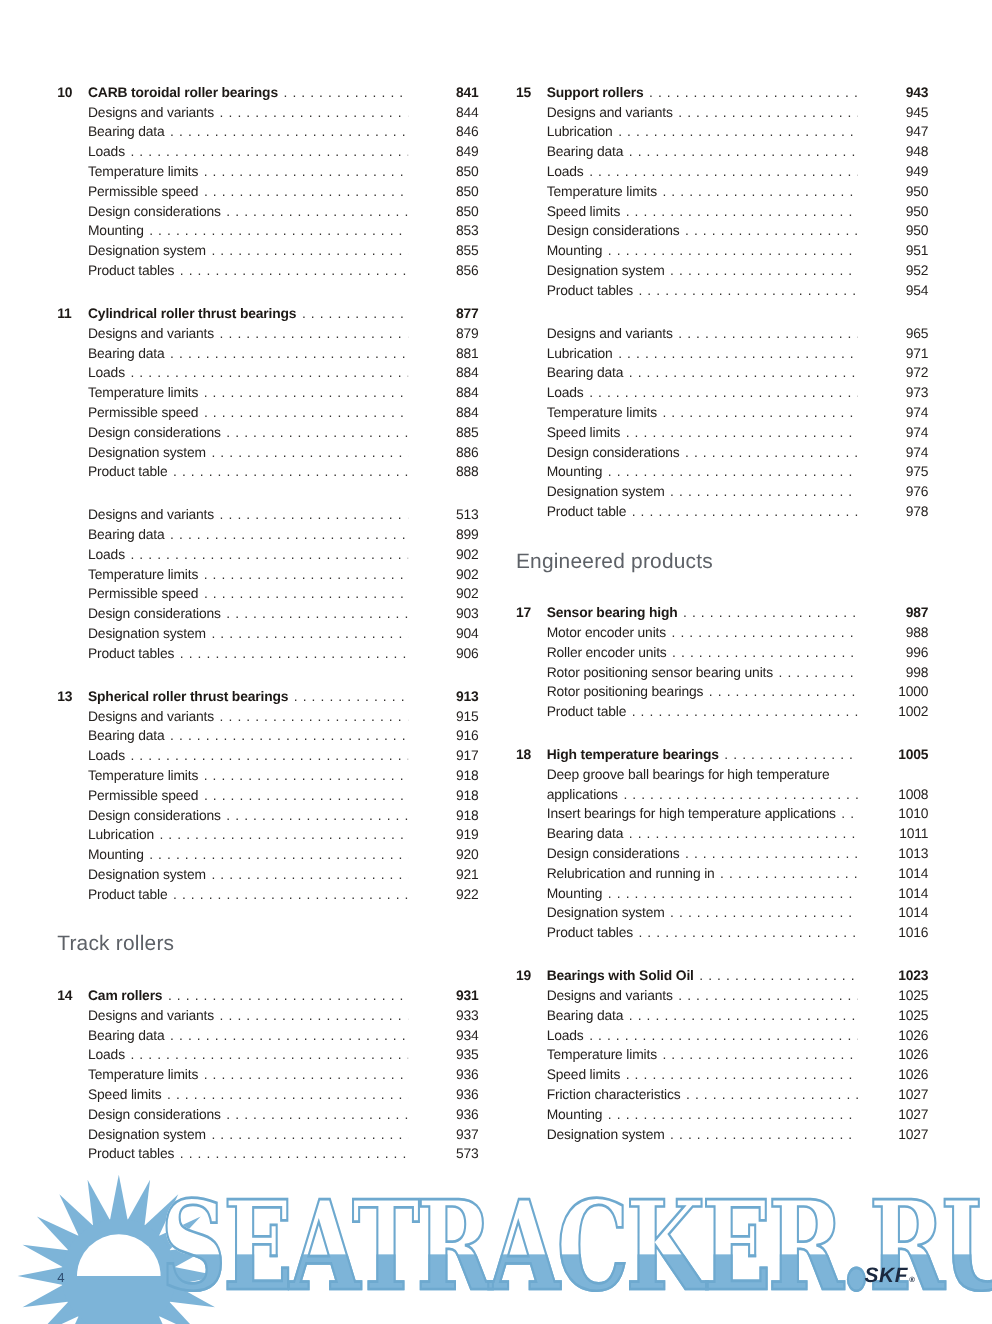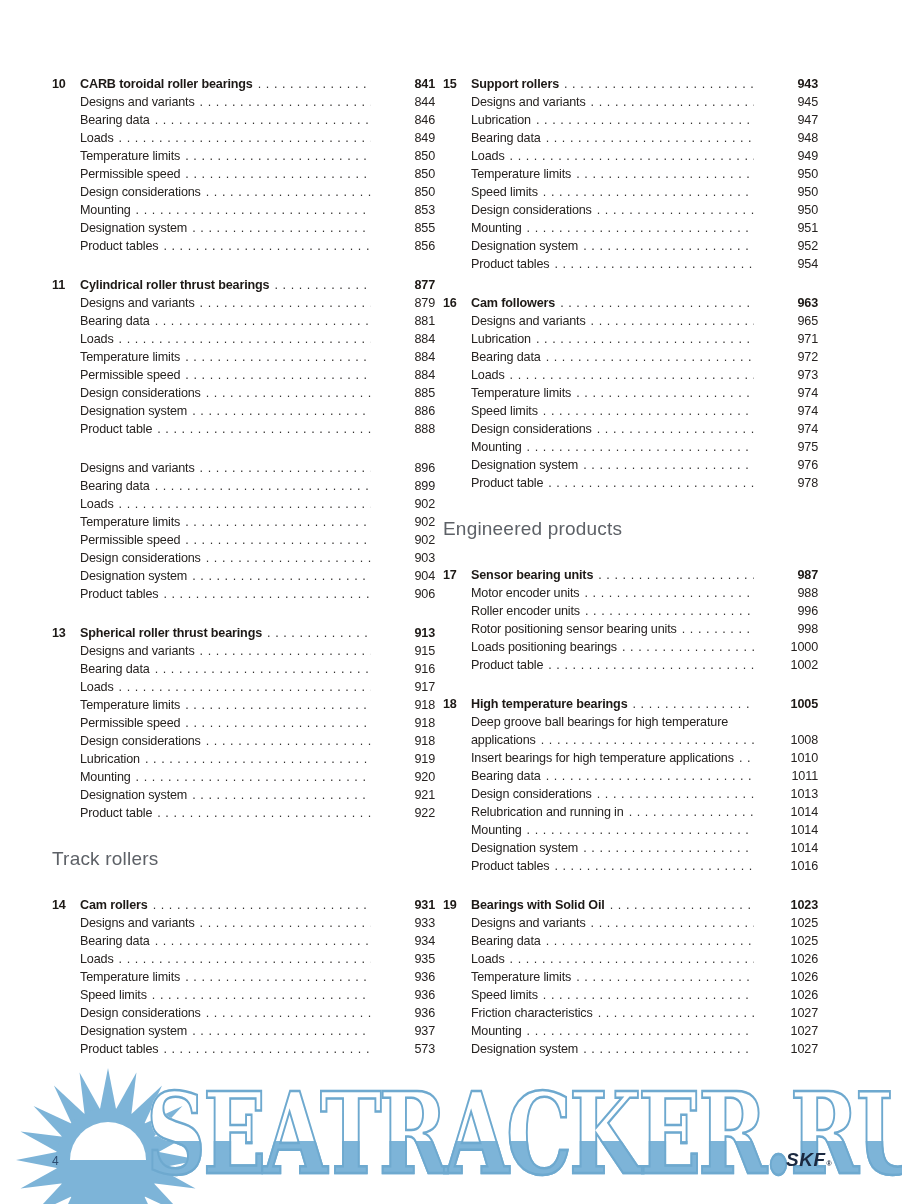--- a/index.html
+++ b/index.html
@@ -9,21 +9,21 @@
     position:relative;
     overflow:hidden;
     font-family:"Liberation Sans", sans-serif;
     color:#262220;
   }
 
   
   .toc{
     position:absolute;left:52px;top:75px;
     width:778px;
-    display:flex;gap:8px;
+    display:flex;gap:34px;
   }
   .col{width:383px;flex:none;}
   .col.right{width:375px;}
 
   .chapter{margin-bottom:21px;}
 
   .row{
     display:flex;align-items:baseline;
     height:18px;line-height:18px;
     font-size:12.6px;
@@ -207,21 +207,21 @@
           <span class="label">Product table</span>
           <span class="dots"></span>
           <span class="pg">888</span>
         </div>
       </div>
       <div class="chapter">
         <div class="row">
           <span class="num"></span>
           <span class="label">Designs and variants</span>
           <span class="dots"></span>
-          <span class="pg">896</span>
+          <span class="pg">513</span>
         </div>
         <div class="row">
           <span class="num"></span>
           <span class="label">Bearing data</span>
           <span class="dots"></span>
           <span class="pg">899</span>
         </div>
         <div class="row">
           <span class="num"></span>
           <span class="label">Loads</span>
@@ -448,26 +448,20 @@
           <span class="pg">952</span>
         </div>
         <div class="row">
           <span class="num"></span>
           <span class="label">Product tables</span>
           <span class="dots"></span>
           <span class="pg">954</span>
         </div>
       </div>
       <div class="chapter">
-        <div class="row bold">
-          <span class="num">16</span>
-          <span class="label">Cam followers</span>
-          <span class="dots"></span>
-          <span class="pg">963</span>
-        </div>
         <div class="row">
           <span class="num"></span>
           <span class="label">Designs and variants</span>
           <span class="dots"></span>
           <span class="pg">965</span>
         </div>
         <div class="row">
           <span class="num"></span>
           <span class="label">Lubrication</span>
           <span class="dots"></span>
@@ -519,21 +513,21 @@
           <span class="num"></span>
           <span class="label">Product table</span>
           <span class="dots"></span>
           <span class="pg">978</span>
         </div>
       </div>
       <div class="section-heading">Engineered products</div>
       <div class="chapter">
         <div class="row bold">
           <span class="num">17</span>
-          <span class="label">Sensor bearing units</span>
+          <span class="label">Sensor bearing high</span>
           <span class="dots"></span>
           <span class="pg">987</span>
         </div>
         <div class="row">
           <span class="num"></span>
           <span class="label">Motor encoder units</span>
           <span class="dots"></span>
           <span class="pg">988</span>
         </div>
         <div class="row">
@@ -543,21 +537,21 @@
           <span class="pg">996</span>
         </div>
         <div class="row">
           <span class="num"></span>
           <span class="label">Rotor positioning sensor bearing units</span>
           <span class="dots"></span>
           <span class="pg">998</span>
         </div>
         <div class="row">
           <span class="num"></span>
-          <span class="label">Loads positioning bearings</span>
+          <span class="label">Rotor positioning bearings</span>
           <span class="dots"></span>
           <span class="pg">1000</span>
         </div>
         <div class="row">
           <span class="num"></span>
           <span class="label">Product table</span>
           <span class="dots"></span>
           <span class="pg">1002</span>
         </div>
       </div>

